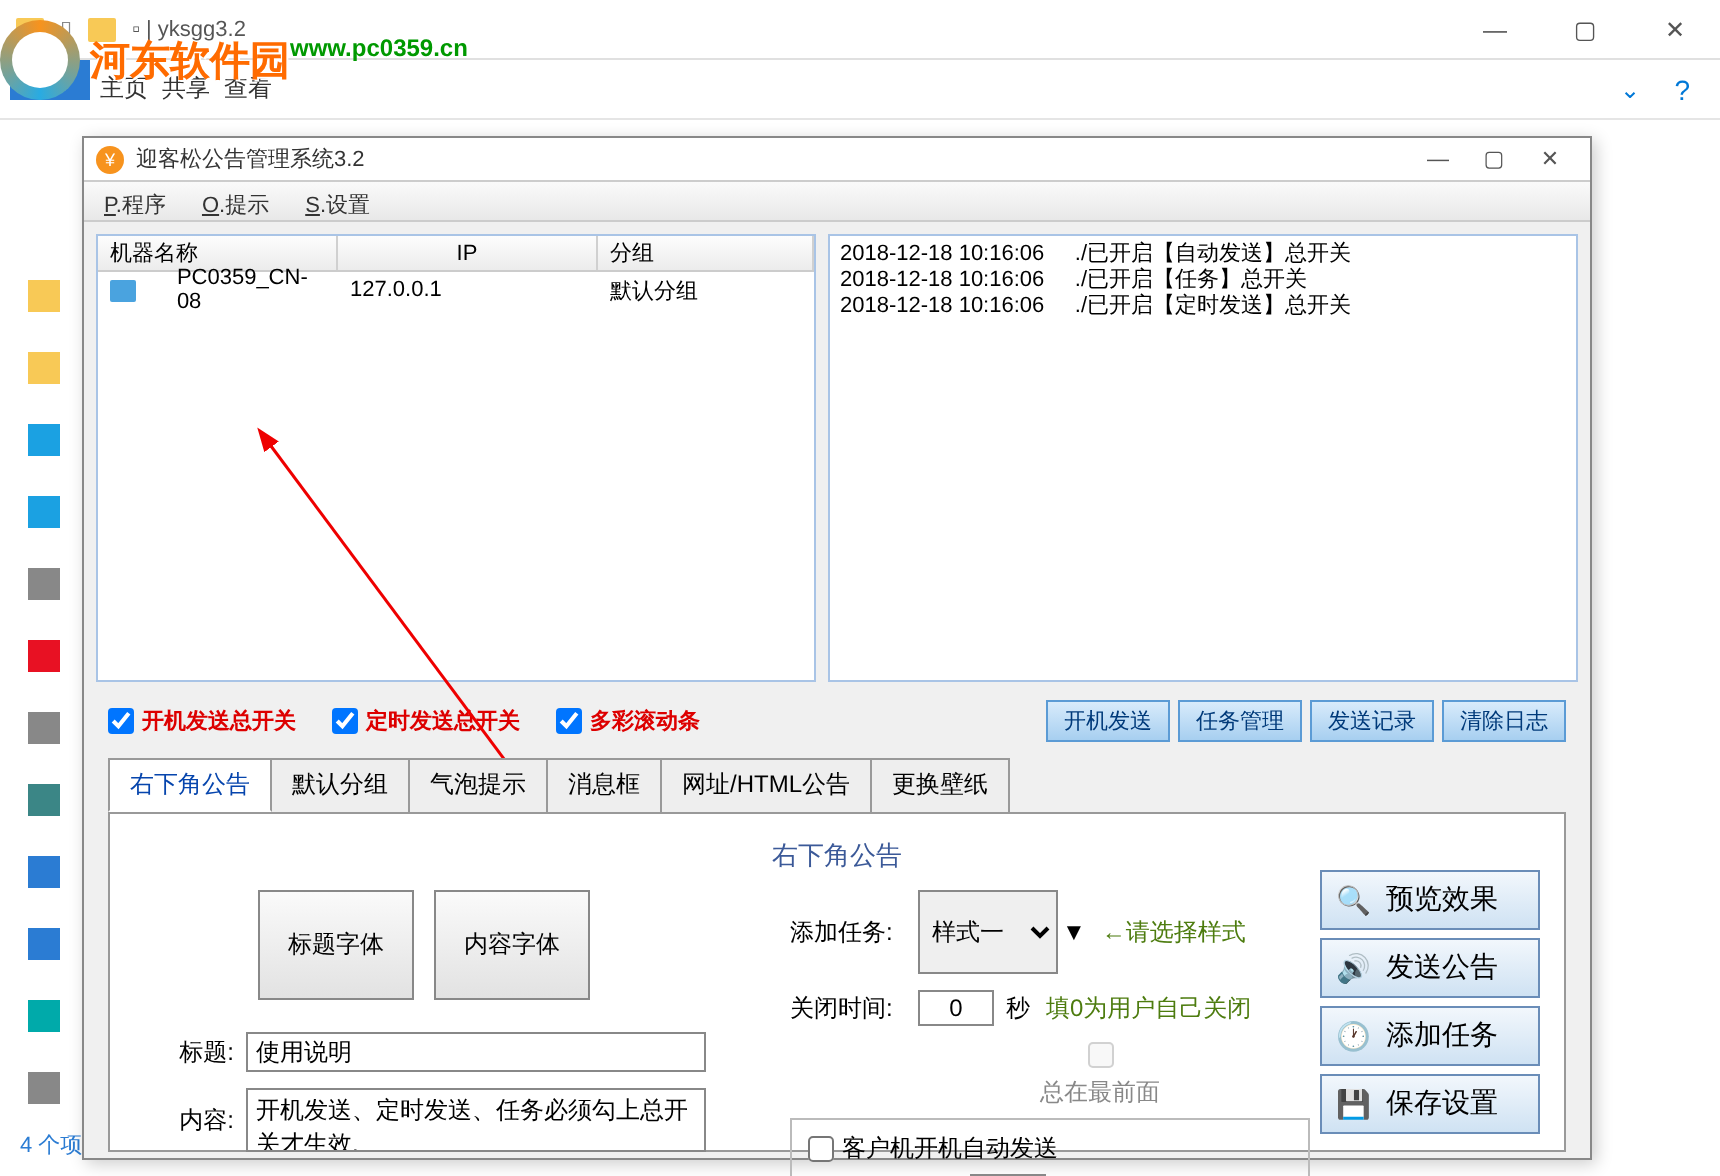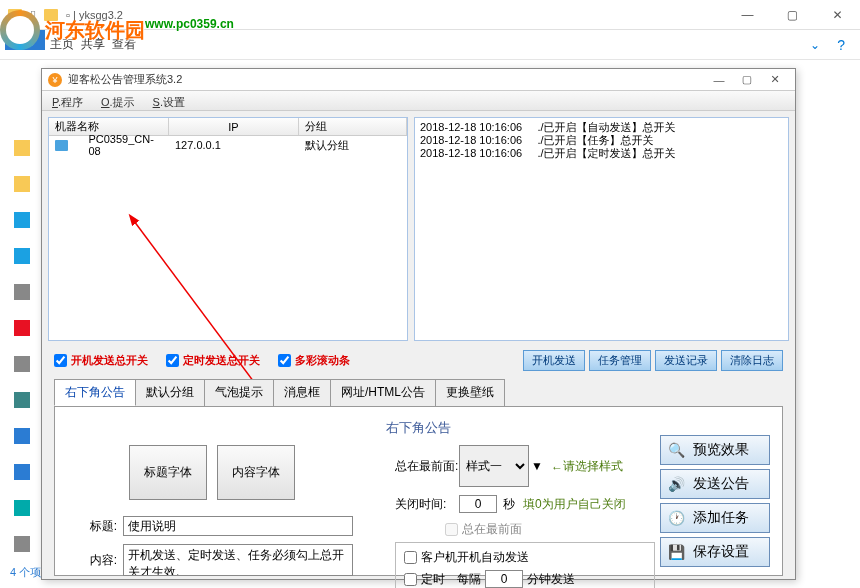--- a/index.html
+++ b/index.html
@@ -80,21 +80,21 @@
 .form-left .field-row textarea { border: 1px solid #888; padding: 2px 4px; font-size: 12px; width: 230px; height: 32px; resize: none; font-family: inherit; }
 
 .form-mid { position: absolute; left: 340px; top: 38px; width: 260px; font-size: 12px; }
 .form-mid .mrow { display: flex; align-items: center; margin-bottom: 8px; }
 .form-mid .mrow label { width: 64px; }
 .form-mid select { border: 1px solid #888; font-size: 12px; padding: 12px 2px; width: 70px; }
 .form-mid .red { color: #4d7c0f; margin-left: 8px; }
 .form-mid input.num { width: 38px; border: 1px solid #888; text-align: center; font-size: 12px; padding: 1px; }
 .form-mid .inner-box { border: 1px solid #bbb; padding: 6px 8px; margin-top: 4px; }
 .form-mid .chk-line { display: flex; align-items: center; gap: 4px; margin-bottom: 4px; }
-.form-mid .chk-line.dim { color: #888; margin-left: 50px; }
+.form-mid .chk-line.dim { color: #888; margin-left: 50px; flex-direction: column; }
 
 .side-buttons { position: absolute; right: 12px; top: 28px; display: flex; flex-direction: column; gap: 4px; }
 .side-buttons .bigbtn { width: 110px; height: 30px; border: 1px solid #6a8db8; background: linear-gradient(#f2f7fc, #cfe2f3); display: flex; align-items: center; padding-left: 6px; gap: 6px; font-size: 14px; cursor: pointer; }
 .side-buttons .bigbtn .bi { width: 20px; height: 20px; display: flex; align-items: center; justify-content: center; font-size: 14px; }
 </style>
 </head>
 <body>
 
 <div class="explorer-titlebar">
   <div class="left">
@@ -234,21 +234,21 @@
           <input type="text" value="使用说明" style="">
         </div>
         <div class="field-row">
           <label>内容:</label>
           <textarea style="">开机发送、定时发送、任务必须勾上总开关才生效.</textarea>
         </div>
       </div>
 
       <div class="form-mid">
         <div class="mrow">
-          <label>总在最前面:</label>
+          <label>添加任务:</label>
           <select><option>样式一</option></select>
           <span style="color:#000;margin-left:2px">▼</span>
           <span class="red">←请选择样式</span>
         </div>
         <div class="mrow">
           <label>关闭时间:</label>
           <input class="num" value="0" style="">
           <span style="margin:0 6px">秒</span>
           <span class="red" style="margin-left:2px">填0为用户自己关闭</span>
         </div>

